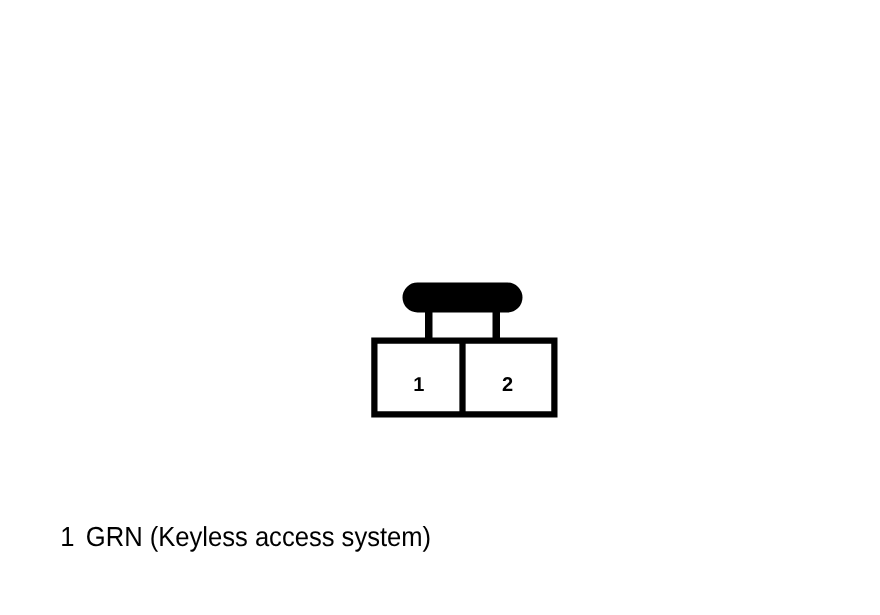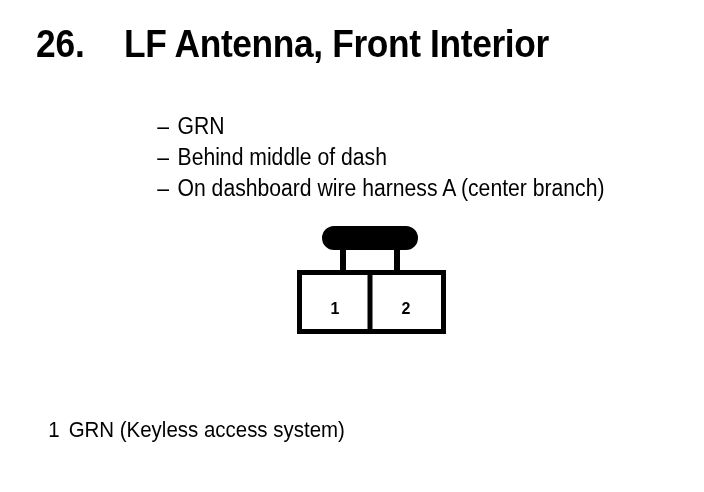--- a/index.html
+++ b/index.html
@@ -130,36 +130,21 @@
     display: inline-block;
     width: 22px;
     white-space: pre;
   }
 </style>
 </head>
 <body>
 
 <div class="page">
 
-  <div class="title-row">
-    <div class="item-number">26.</div>
-    <div class="item-title">LF Antenna, Front Interior</div>
-  </div>
 
-  <div class="bullets">
-    <div class="bullet-line">
-      <span class="bullet-dash">–</span><span class="bullet-text">GRN</span>
-    </div>
-    <div class="bullet-line">
-      <span class="bullet-dash">–</span><span class="bullet-text">Behind middle of dash</span>
-    </div>
-    <div class="bullet-line">
-      <span class="bullet-dash">–</span><span class="bullet-text">On dashboard wire harness A (center branch)</span>
-    </div>
-  </div>
 
   <div class="connector-figure">
     <svg width="164" height="122" viewBox="0 0 164 122" xmlns="http://www.w3.org/2000/svg">
 
       <path d="M 32 38
                L 32 20
                A 12 12 0 0 1 44 8
                L 116 8
                A 12 12 0 0 1 128 20
                A 12 12 0 0 1 116 32

